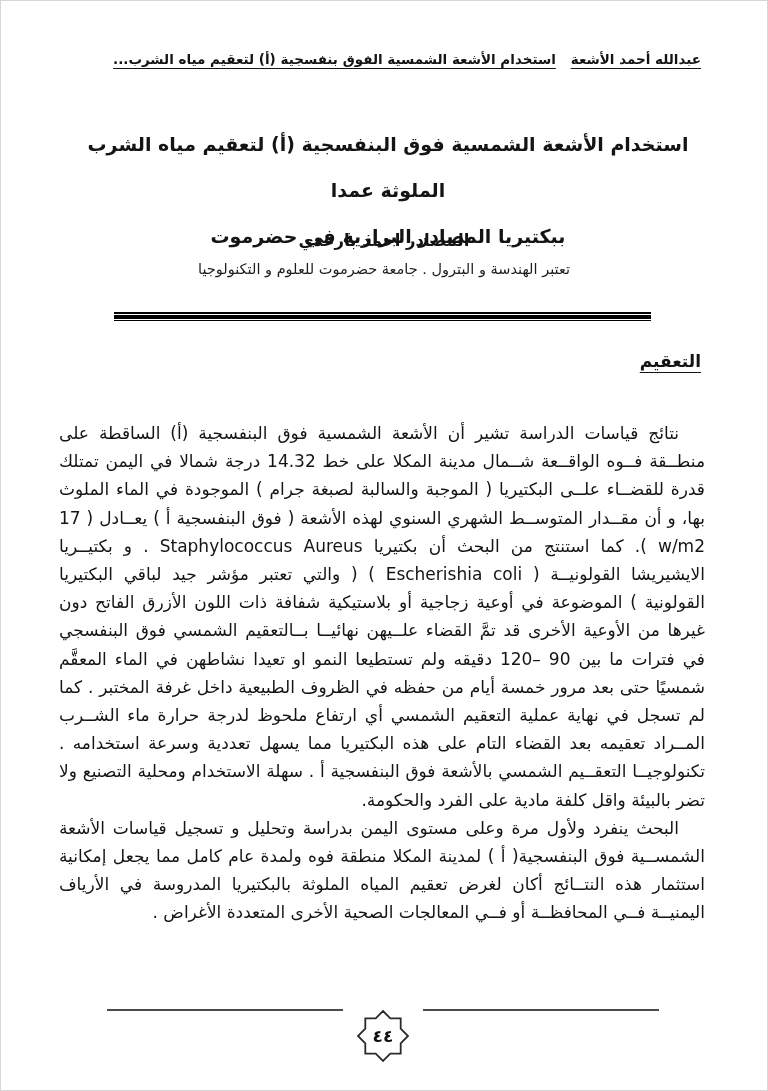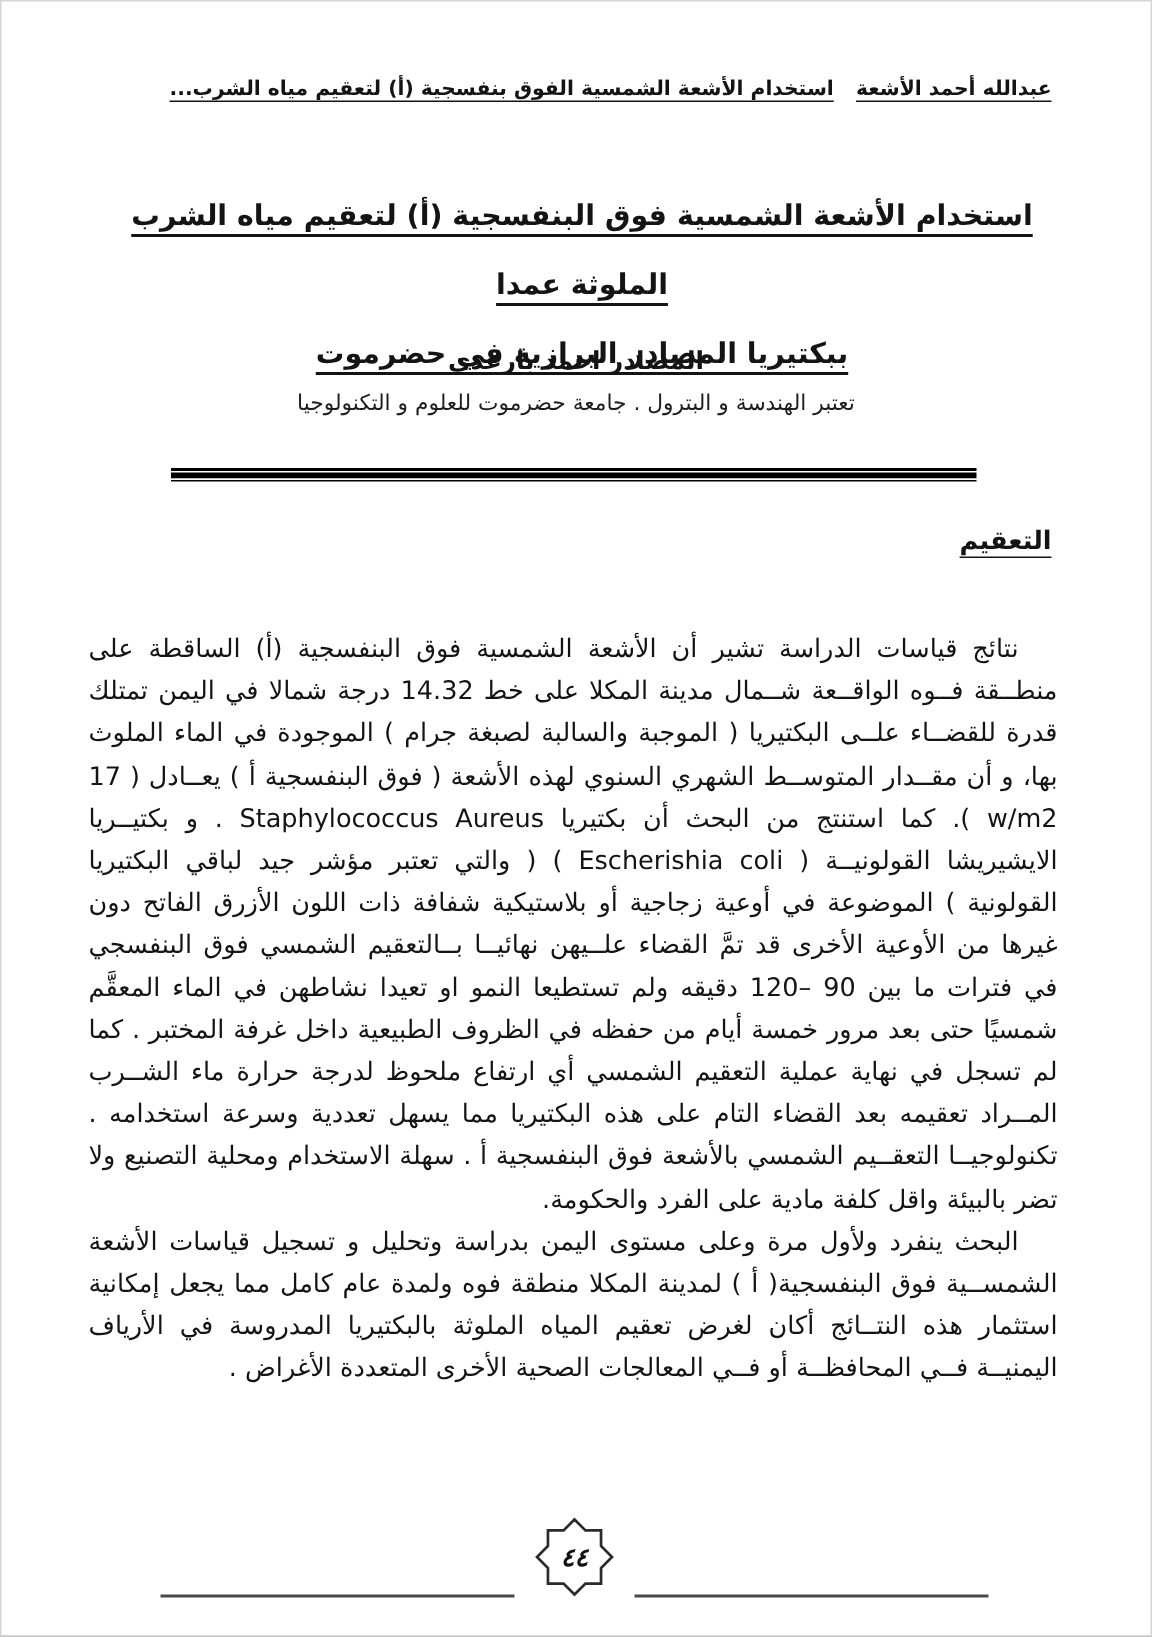--- a/index.html
+++ b/index.html
@@ -27,21 +27,20 @@
     text-underline-offset:4px;
     white-space:nowrap;
   }
   
   .main-title {
     position:absolute; top:120px; left:70px; right:62px;
     direction:rtl; text-align:center;
     font-size:19px; font-weight:bold; line-height:46px;
   }
   .main-title .line {
-    text-decoration:underline;
     text-decoration-thickness:1.6px;
     text-underline-offset:6px;
   }
   .author-line {
     position:absolute; top:230px; left:0; right:0;
     direction:rtl; text-align:center;
     font-size:16.5px; font-weight:bold;
   }
   .affil-line {
     position:absolute; top:260px; left:0; right:0;
@@ -66,21 +65,21 @@
   .body-text {
     position:absolute; top:386px; left:58px; right:62px;
     direction:rtl;
     text-align:justify; text-justify:inter-word;
     font-size:17px; line-height:28.2px;margin-top:32px;
   }
   .body-text p { text-indent:26px; margin:0; }
   
   .footer-ornament {
     position:absolute; top:1008px; left:106px; right:108px; height:56px;
-    display:flex; align-items:flex-end;font-style:italic;
+    display:flex; align-items:flex-start;
   }
   .footer-ornament .hline { flex:1; height:2px; background:#4a4a4a; }
   .footer-ornament .star-wrap { margin:0 13px; width:54px; height:54px; }
   .star-shape { fill:#ffffff; stroke:#2b2b2b; stroke-width:1.8px; }
   .star-number {
     font-family:"DejaVu Sans", sans-serif;
     font-size:17px; font-weight:bold; fill:#111;
   }
 </style>
 </head>

